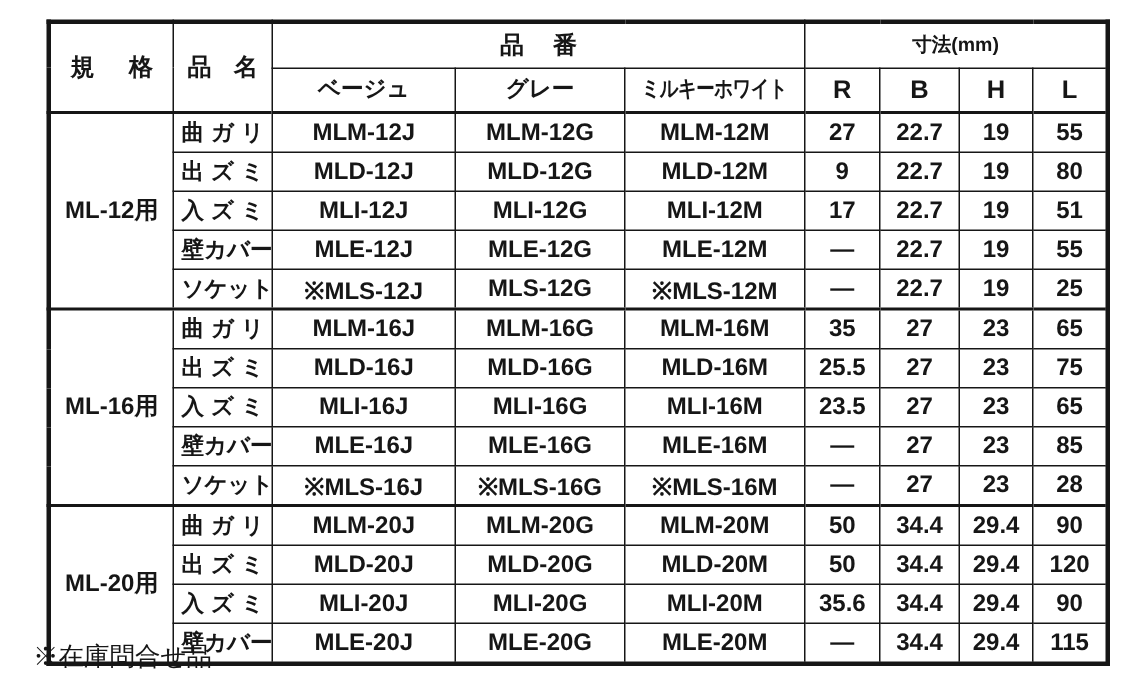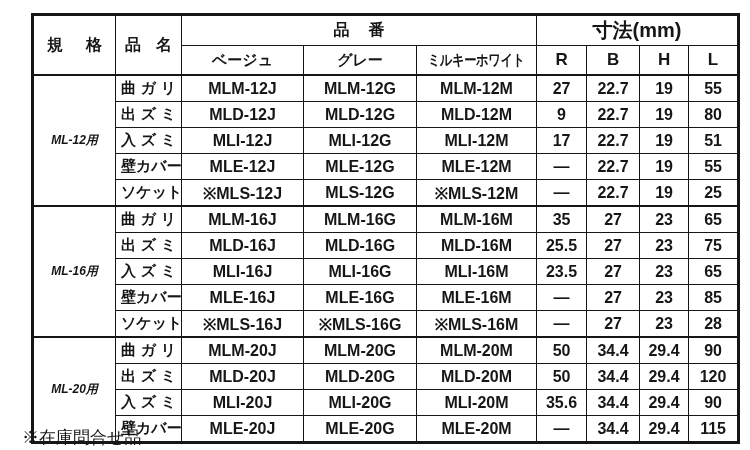--- a/index.html
+++ b/index.html
@@ -51,23 +51,23 @@
   th.part-head { letter-spacing: 1.2em; text-indent: 1.2em; }
 
   th.color-head { font-size: 15px; }
   .condensed {
     display: inline-block;
     transform: scaleX(0.82);
     transform-origin: center center;
     font-size: 15px;
     letter-spacing: -0.5px;
   }
-  th.dim-head { font-size: 20px; }
+  th.dim-head { font-size: 13px; }
   th.dim-col-head { font-size: 17px; }
-  td.spec-cell { font-size: 12px; font-style: italic; }
+  td.spec-cell { font-size: 16px; }
   td.part-number-cell { font-size: 16px; }
   td.dimension-cell { font-size: 16px; }
 
   .footnote {
     position: absolute;
     left: 22px;
     top: 426px;
     font-size: 17px;
     font-weight: normal;
     color: #161616;

